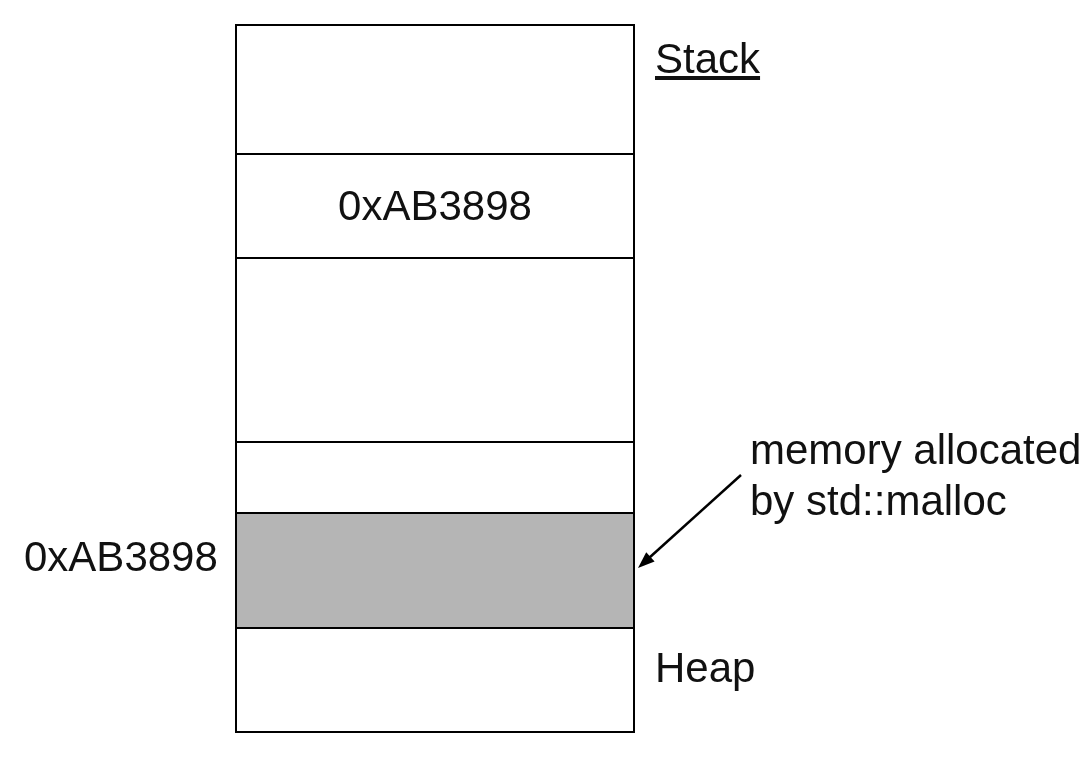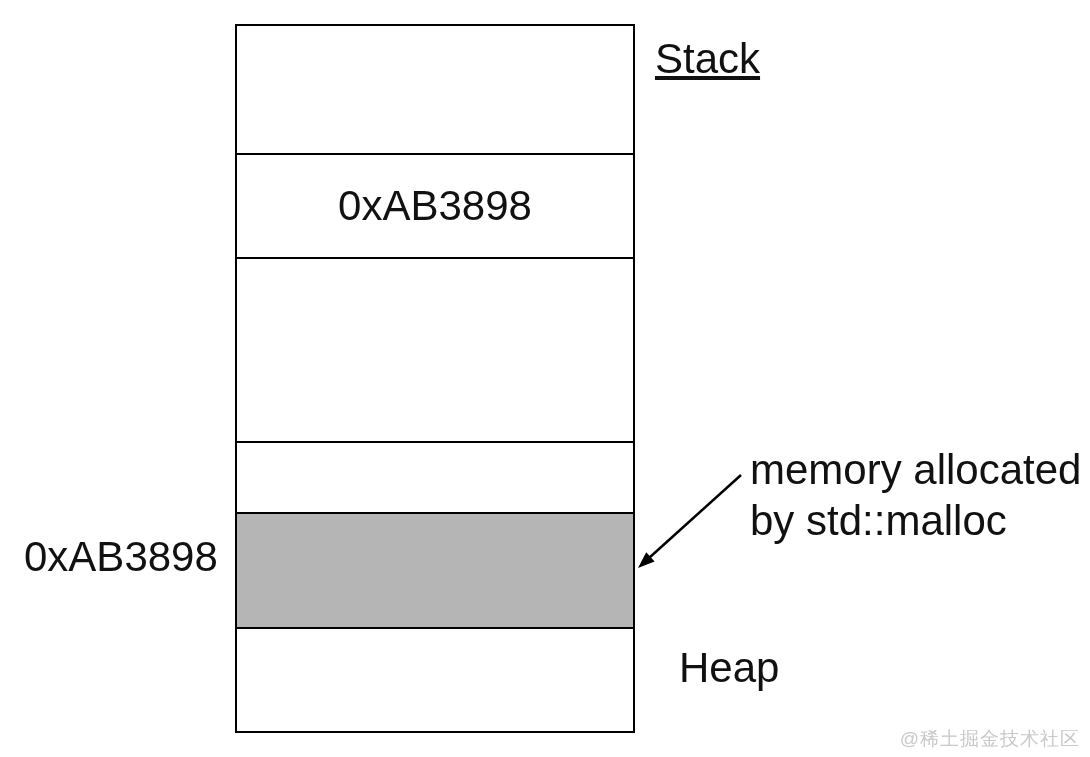--- a/index.html
+++ b/index.html
@@ -42,30 +42,29 @@
   .cell-4 { height: 71px; }
   .cell-5 { height: 115px; }
   .cell-6 { flex: 1 1 auto; }
   .label {
     position: absolute;
     font-size: 42px;
     white-space: nowrap;
     line-height: 1.1;
   }
   .stack-label { left: 655px; top: 36px; text-decoration: underline; }
-  .heap-label  { left: 655px; top: 645px; margin-left: 24px; }
+  .heap-label  { left: 655px; top: 645px; }
   .heap-address-label { left: 24px; top: 534px; }
   .annotation {
     position: absolute;
     left: 750px;
     top: 424px;
     font-size: 42px;
     line-height: 51px;
     white-space: nowrap;
-    margin-top: 20px;
   }
   .arrow-overlay {
     position: absolute;
     left: 0;
     top: 0;
     width: 1090px;
     height: 757px;
     pointer-events: none;
   }
   .watermark {
@@ -100,15 +99,14 @@
   <div class="annotation">
     <div>memory allocated</div>
     <div>by std::malloc</div>
   </div>
 
   <svg class="arrow-overlay" viewBox="0 0 1090 757" xmlns="http://www.w3.org/2000/svg">
     <line x1="741" y1="475" x2="649" y2="558" stroke="#000000" stroke-width="2.5"></line>
     <polygon points="638,568 646.2,552.2 654.6,561.4" fill="#000000"></polygon>
   </svg>
 
-  <div class="watermark">@稀土掘金技术社区</div>
 
 </div>
 
 </body></html>

